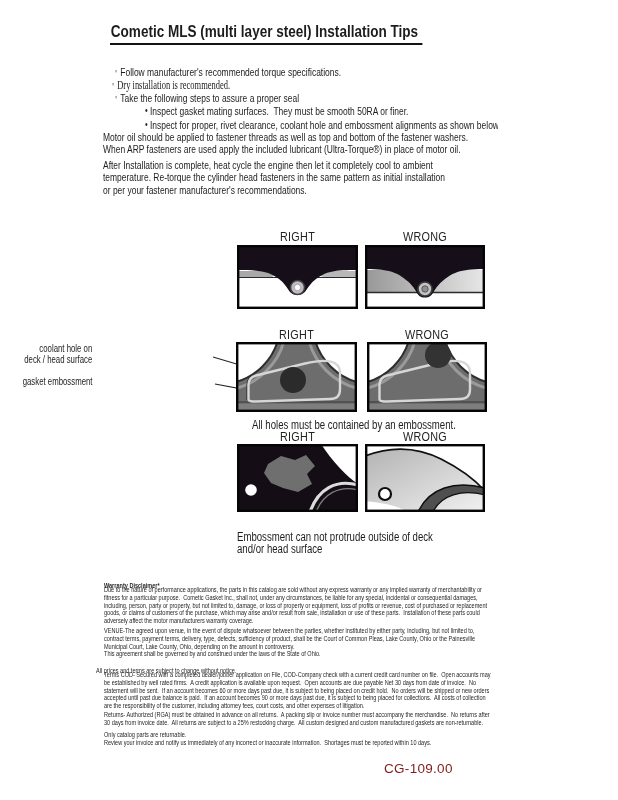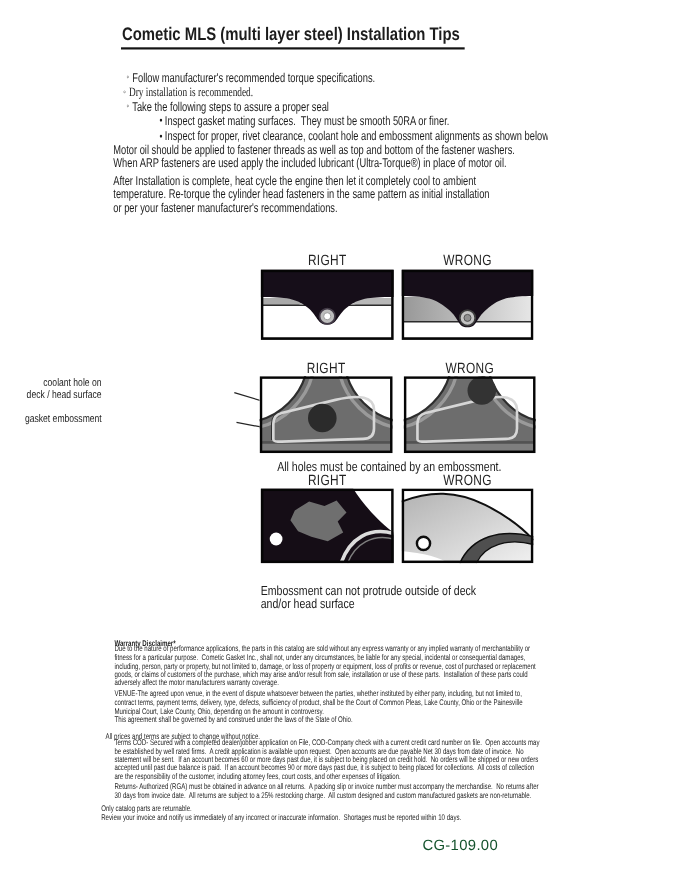--- a/index.html
+++ b/index.html
@@ -22,21 +22,21 @@
   .marker{display:inline-block;margin-right:4px;}
   .marker-open{font-size:9px;vertical-align:1.5px;}
   .marker-dot{font-size:10.5px;vertical-align:0.5px;margin-right:3px;}
   .figlabel{position:absolute;text-align:center;font-size:13.5px;letter-spacing:.4px;color:#222;
             transform:scaleX(.8);transform-origin:50% 50%;}
   .figbox{position:absolute;line-height:0;}
   .caption-text{font-size:12px;line-height:12.4px;}
   .anno{position:absolute;text-align:right;font-size:10px;line-height:10.8px;color:#232323;}
   .anno .cx{transform-origin:100% 0;}
   .small-text{font-size:7.5px;line-height:7.75px;color:#262626;}
-  .footer-code{font-size:13.5px;letter-spacing:.3px;color:#14532d;}
+  .footer-code{font-size:13.5px;letter-spacing:.3px;color:#7f1d1d;}
 </style>
 </head>
 <body>
 
 <div class="sheet">
 
   <div class="abs" style="left:110px;top:22px;">
     <span class="cx s82 title-text">Cometic MLS (multi layer steel) Installation Tips</span>
   </div>
 
@@ -211,20 +211,20 @@
     <span class="cx s74 small-text">Terms COD- Secured with a completed dealer/jobber application on File, COD-Company check with a current credit card number on file.  Open accounts may
 be established by well rated firms.  A credit application is available upon request.  Open accounts are due payable Net 30 days from date of invoice.  No
 statement will be sent.  If an account becomes 60 or more days past due, it is subject to being placed on credit hold.  No orders will be shipped or new orders
 accepted until past due balance is paid.  If an account becomes 90 or more days past due, it is subject to being placed for collections.  All costs of collection
 are the responsibility of the customer, including attorney fees, court costs, and other expenses of litigation.</span>
   </div>
   <div class="abs" style="left:104px;top:711px;">
     <span class="cx s74 small-text">Returns- Authorized (RGA) must be obtained in advance on all returns.  A packing slip or invoice number must accompany the merchandise.  No returns after
 30 days from invoice date.  All returns are subject to a 25% restocking charge.  All custom designed and custom manufactured gaskets are non-returnable.</span>
   </div>
-  <div class="abs" style="left:92px;top:731px;">
+  <div class="abs" style="left:104px;top:731px;">
     <span class="cx s74 small-text">Only catalog parts are returnable.
 Review your invoice and notify us immediately of any incorrect or inaccurate information.  Shortages must be reported within 10 days.</span>
   </div>
 
   <div class="abs footer-code" style="left:384px;top:761px;">CG-109.00</div>
 
 </div>
 
 </body></html>

